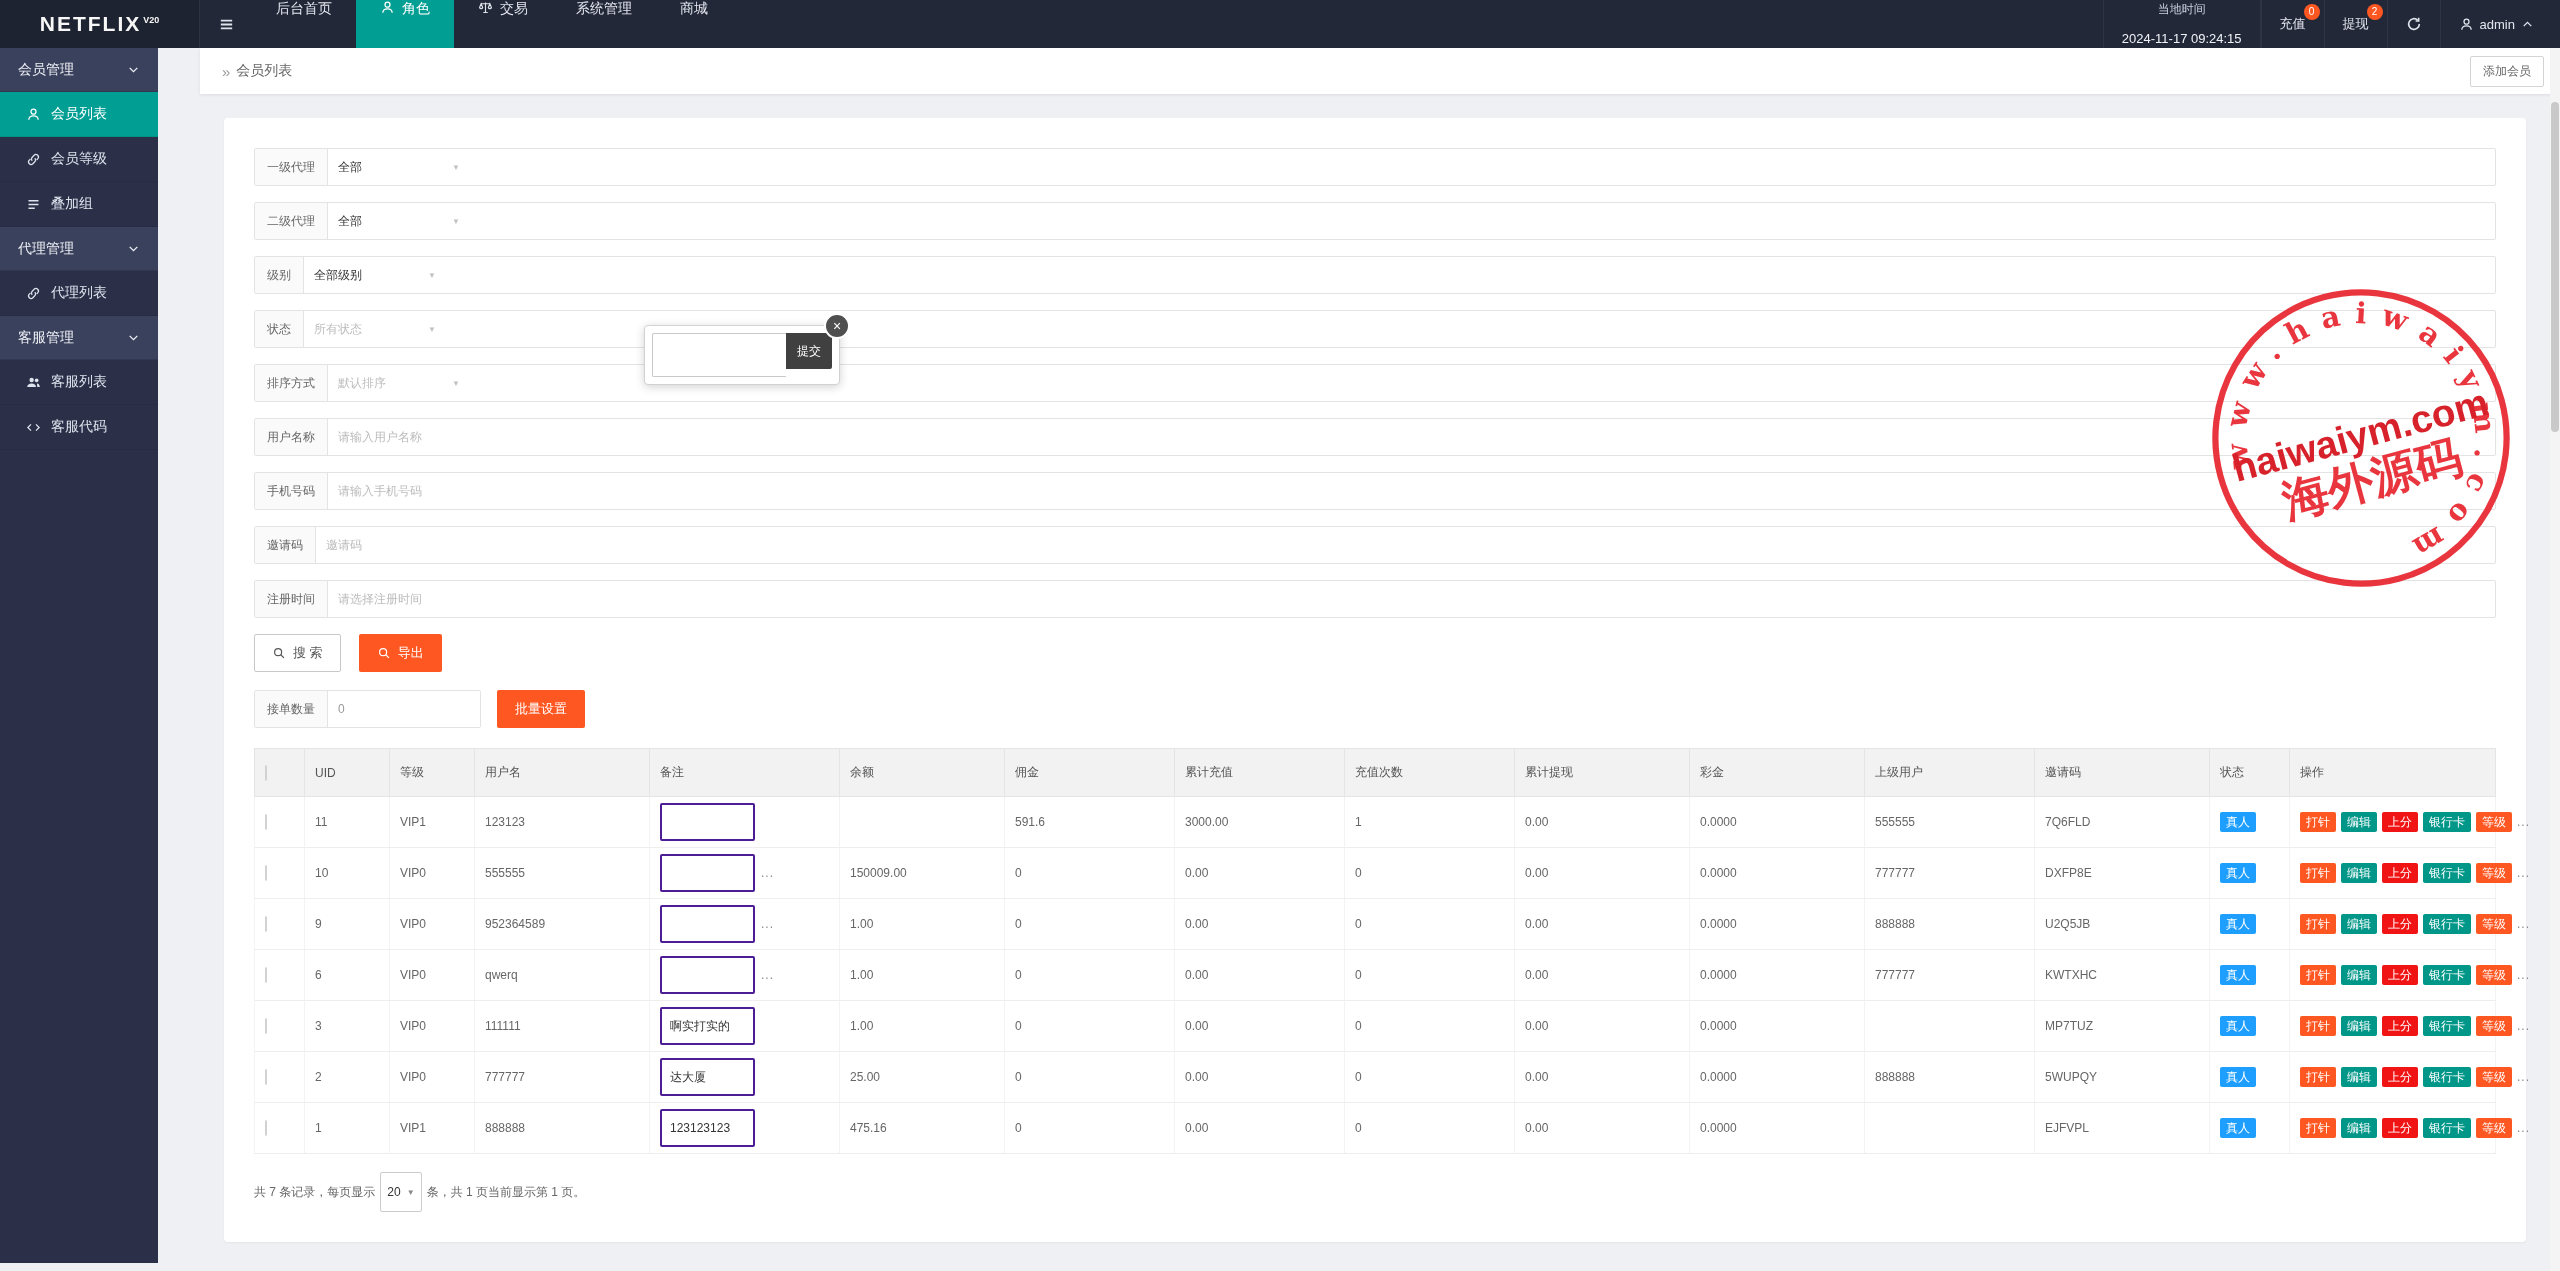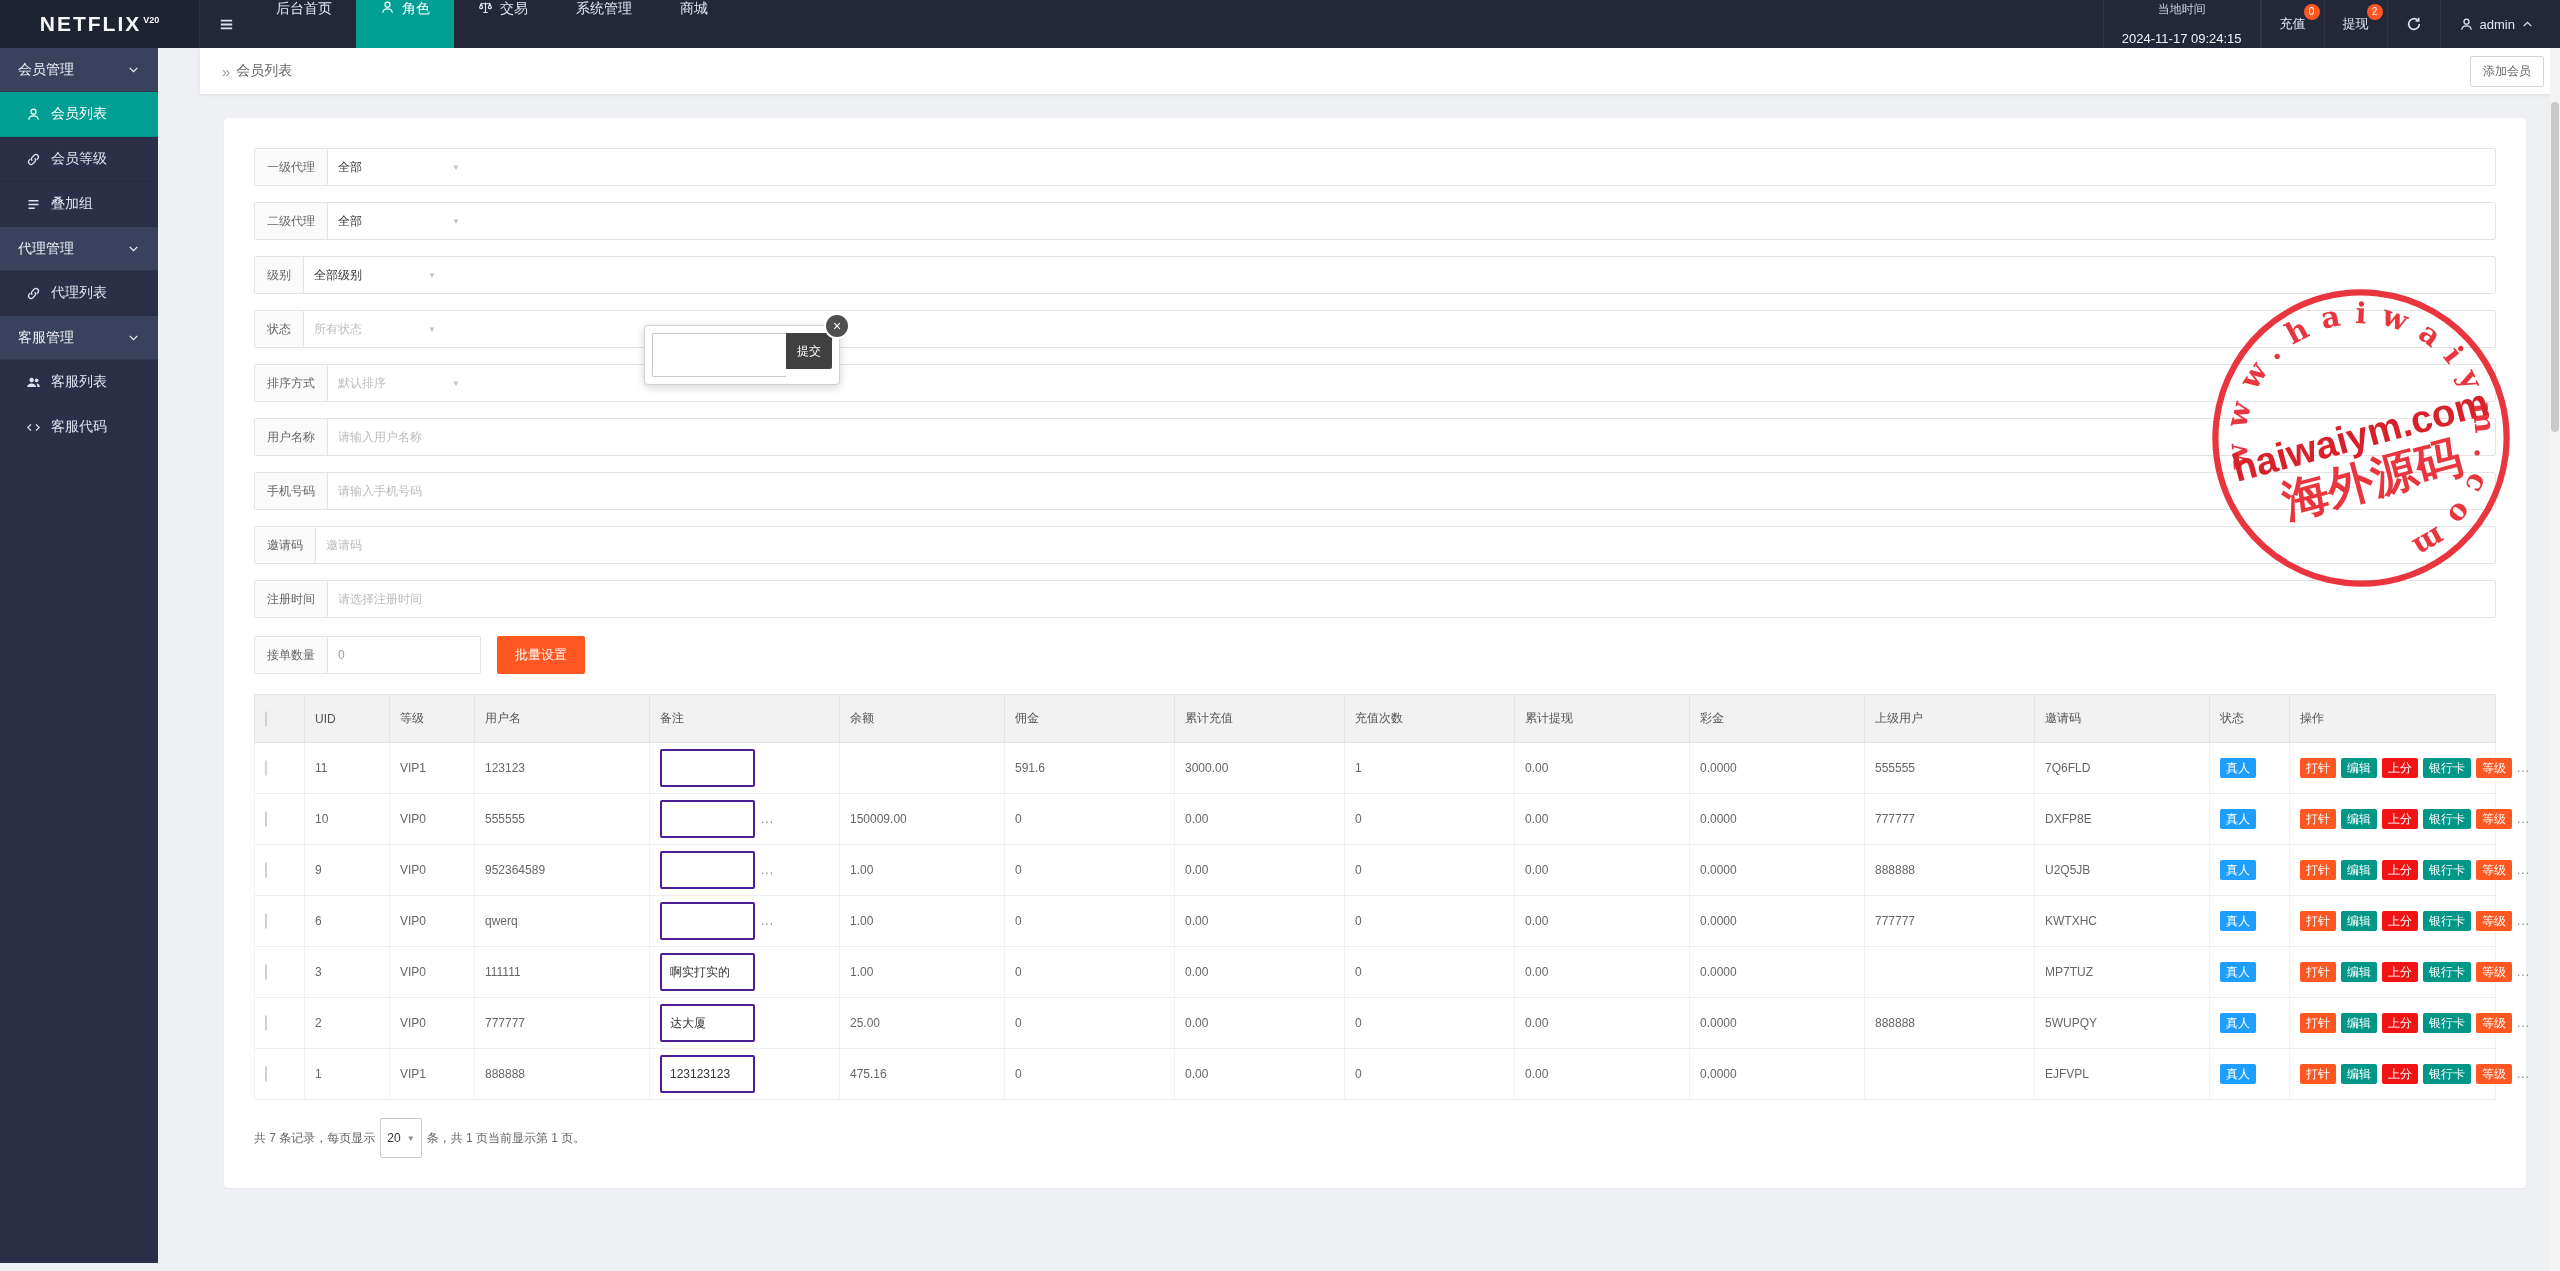--- a/index.html
+++ b/index.html
@@ -303,20 +303,40 @@
         <span class="composite">
           <span class="c-label">邀请码</span>
           <input placeholder="邀请码" style="">
         </span>
         <span class="composite">
           <span class="c-label">注册时间</span>
           <input placeholder="请选择注册时间" style="">
         </span>
       </div>
 
+    <div class="toolbar">
+      <button class="btn btn-plain">
+        <span class="ico" id="search-ico">
+            <svg viewBox="0 0 24 24" width="14" height="14" fill="none" stroke="currentColor" stroke-width="2">
+              <circle cx="10.5" cy="10.5" r="6"></circle>
+              <path d="M15 15l5.5 5.5"></path>
+            </svg>
+          </span>
+        <span>搜 索</span>
+      </button>
+      <button class="btn btn-orange">
+        <span class="ico" id="export-ico">
+            <svg viewBox="0 0 24 24" width="14" height="14" fill="none" stroke="currentColor" stroke-width="2">
+              <circle cx="10.5" cy="10.5" r="6"></circle>
+              <path d="M15 15l5.5 5.5"></path>
+            </svg>
+          </span>
+        <span>导出</span>
+      </button>
+    </div>
 
     <div class="batch-row">
       <span class="composite">
         <span class="c-label">接单数量</span>
         <input value="0" style="">
       </span>
       <button class="btn btn-orange">批量设置</button>
     </div>
 
     <table id="member-table">

